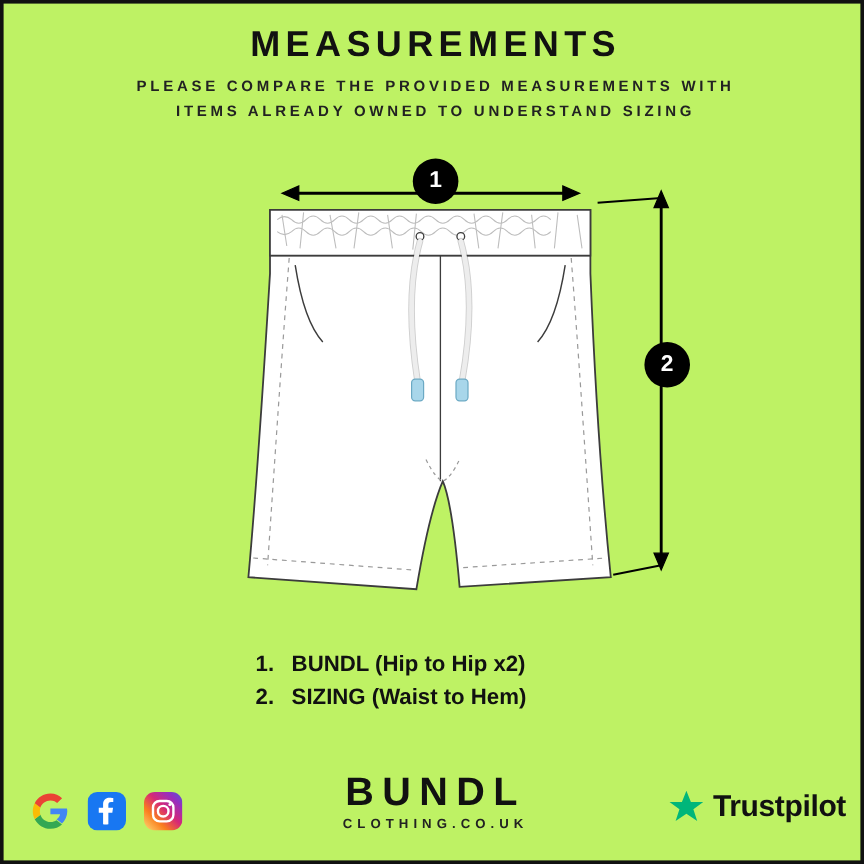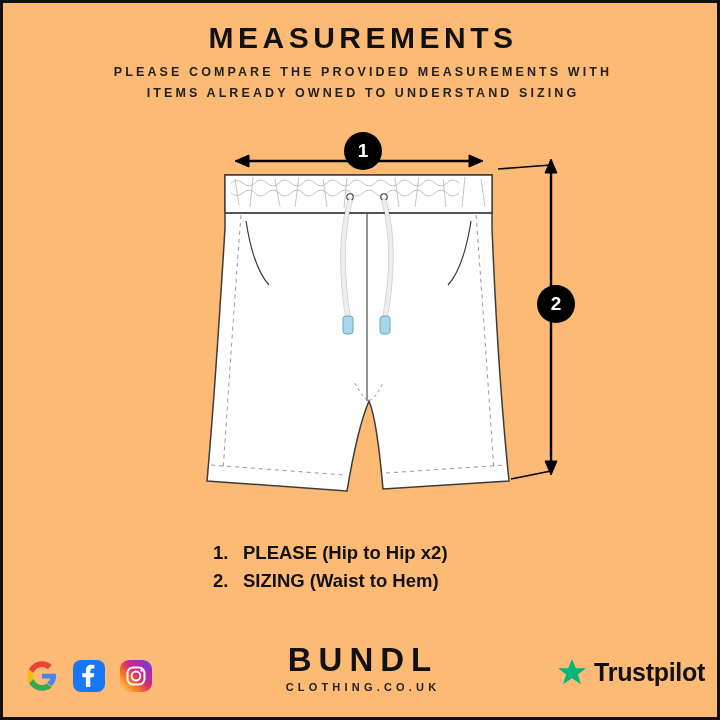--- a/index.html
+++ b/index.html
@@ -11,21 +11,21 @@
     width: 720px;
     height: 720px;
     overflow: hidden;
     font-family: "Liberation Sans", sans-serif;
     color: #000000;
   }
   #page {
     position: relative;
     width: 720px;
     height: 720px;
-    background: #fdba74;
+    background: #bef264;
     box-sizing: border-box;
     border: 3px solid #111111;
   }
 
   
   .header {
     position: absolute;
     top: 18px;
     left: 0;
     width: 720px;
@@ -245,21 +245,21 @@
       </g>
     </svg>
 
     <div class="badge" id="badge-1">1</div>
     <div class="badge" id="badge-2">2</div>
   </div>
 
   <div class="legend">
     <div class="legend-inner">
       <div class="legend-row">
-        <span class="legend-num">1.</span><span>PLEASE (Hip to Hip x2)</span>
+        <span class="legend-num">1.</span><span>BUNDL (Hip to Hip x2)</span>
       </div>
       <div class="legend-row">
         <span class="legend-num">2.</span><span>SIZING (Waist to Hem)</span>
       </div>
     </div>
   </div>
 
   <div class="footer">
 
     <div class="social">

